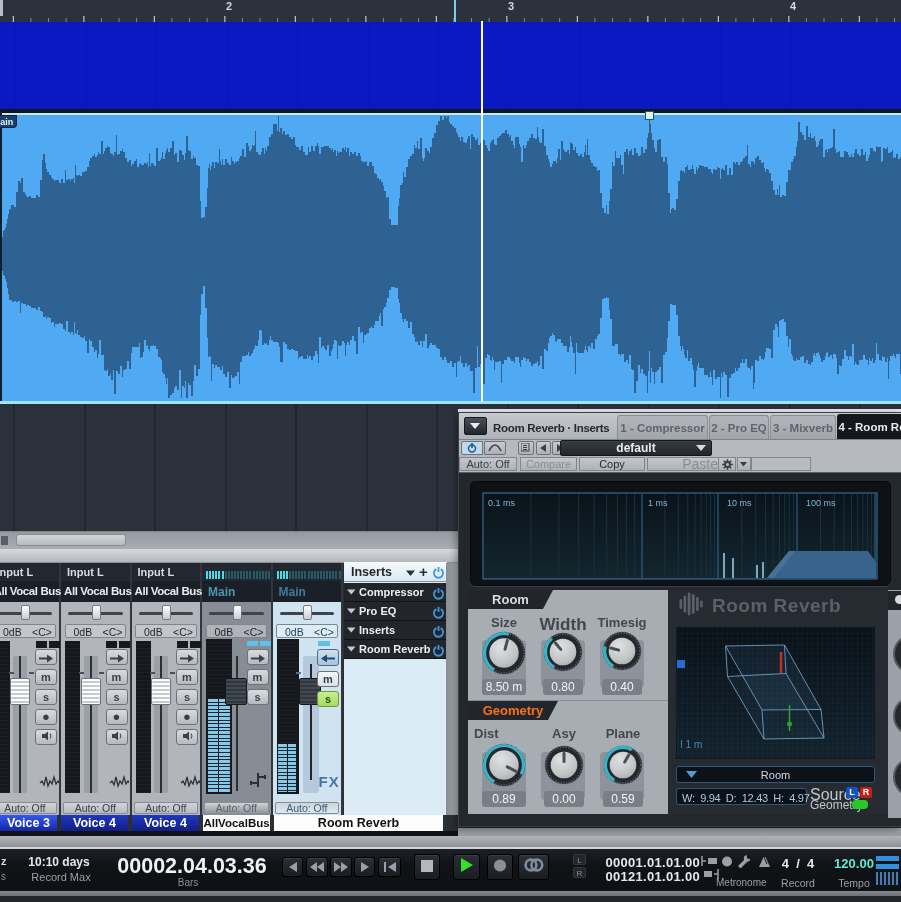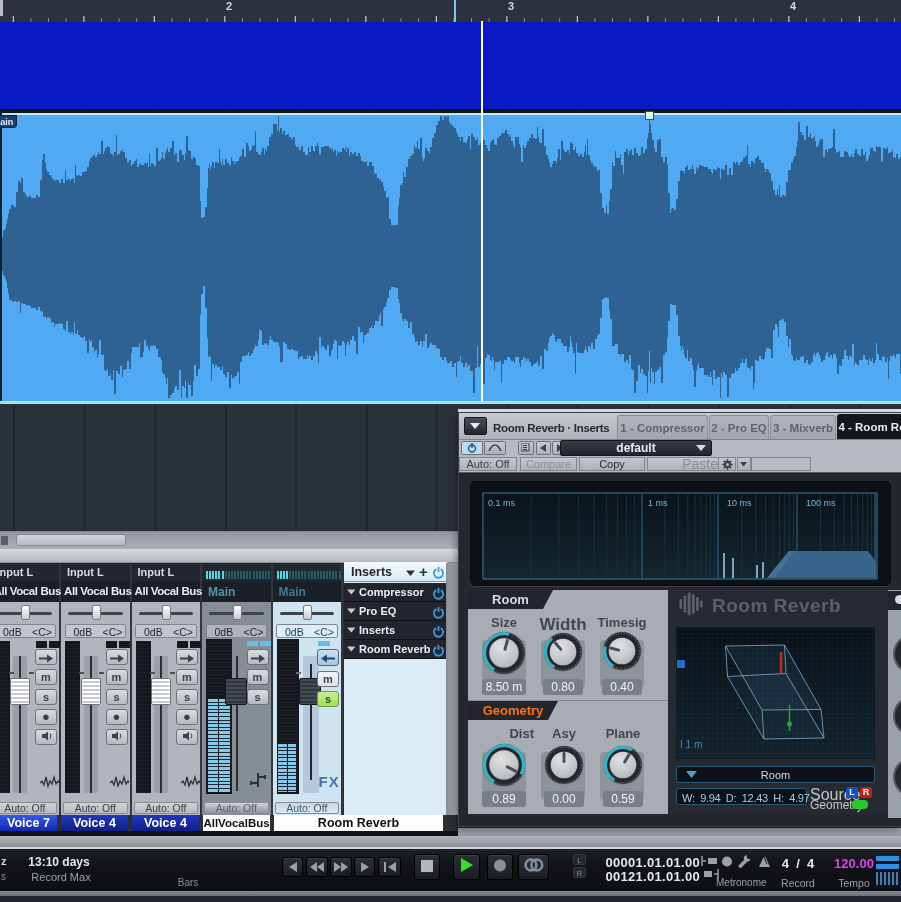--- a/index.html
+++ b/index.html
@@ -320,36 +320,37 @@
     <div class="abs" style="left:344px;top:640px;width:103px;height:19px;background:#22262c;border-bottom:1px solid #101316"></div>
     <svg class="abs" width="9" height="6" style="left:347px;top:646px">
       <path d="M0 0.5 l8.5 0 -4.2 5 z" fill="#c6cad0"></path>
     </svg>
     <div class="abs bold" style="left:359px;top:643px;font-size:11px;color:#eceff3">Room Reverb</div>
     <div class="abs" style="left:432px;top:643px"><svg width="13" height="13">
         <path d="M4.3 3.1 a4.6 4.6 0 1 0 4.4 0" fill="none" stroke="#3f97dc" stroke-width="1.8"></path>
         <line x1="6.5" y1="1" x2="6.5" y2="6" stroke="#3f97dc" stroke-width="1.8"></line>
       </svg></div>
     <div class="abs" style="left:446px;top:563px;width:12px;height:252px;background:linear-gradient(to right,#888d94,#a6aab0)"></div>
-    <div class="abs bold" style="left:0.0px;top:815px;width:59.0px;height:16px;background:linear-gradient(#3558ee,#1428a8);color:#fff;font-size:12.5px;text-align:center;line-height:16px;border-right:2px solid #2c3036;white-space:nowrap;overflow:hidden">Voice 7</div>
+    <div class="abs bold" style="left:0.0px;top:815px;width:59.0px;height:16px;background:linear-gradient(#3558ee,#1428a8);color:#fff;font-size:12.5px;text-align:center;line-height:16px;border-right:2px solid #2c3036;white-space:nowrap;overflow:hidden">Voice 3</div>
     <div class="abs bold" style="left:61.0px;top:815px;width:69.0px;height:16px;background:linear-gradient(#2038c0,#121f86);color:#fff;font-size:12.5px;text-align:center;line-height:16px;border-right:2px solid #2c3036;white-space:nowrap;overflow:hidden">Voice 4</div>
     <div class="abs bold" style="left:132.0px;top:815px;width:69.0px;height:16px;background:linear-gradient(#2038c0,#121f86);color:#fff;font-size:12.5px;text-align:center;line-height:16px;border-right:2px solid #2c3036;white-space:nowrap;overflow:hidden">Voice 4</div>
     <div class="abs bold" style="left:203.0px;top:815px;width:69.0px;height:16px;background:#fdfdfd;color:#111;font-size:11.5px;text-align:center;line-height:16px;border-right:2px solid #2c3036;white-space:nowrap;overflow:hidden">AllVocalBus</div>
     <div class="abs bold" style="left:274.0px;top:815px;width:171.0px;height:16px;background:#fdfdfd;color:#111;font-size:12.5px;text-align:center;line-height:16px;border-right:2px solid #2c3036;white-space:nowrap;overflow:hidden">Room Reverb</div>
     <div class="abs" style="left:0;top:831px;width:458px;height:5px;background:#101316"></div>
     <div class="abs" style="left:458px;top:828px;width:443px;height:8px;background:#9aa0a6"></div>
     <div class="abs" style="left:0;top:836px;width:901px;height:11px;background:linear-gradient(#b2b6bc,#8e9298)"></div>
     <div class="abs" style="left:0;top:847px;width:901px;height:2px;background:#d0d4d8"></div>
     <div class="abs" style="left:0;top:849px;width:901px;height:42px;background:linear-gradient(#1d2026,#101216 40%,#0e1014)"></div>
     <div class="abs" style="left:0;top:891px;width:901px;height:5px;background:linear-gradient(#85898f,#6e7278)"></div>
     <div class="abs" style="left:0;top:896px;width:901px;height:6px;background:#23262c"></div>
     <div class="abs bold" style="left:1px;top:855px;font-size:11px;color:#d8dce2">z</div>
     <div class="abs" style="left:1px;top:871px;font-size:10px;color:#8a9096">s</div>
-    <div class="abs bold" style="left:20px;top:855px;width:78px;text-align:center;font-size:12px;color:#e4e8ee">13:10 days</div>
+    <div class="abs bold" style="left:20px;top:855px;width:78px;text-align:center;font-size:12px;color:#e4e8ee">10:10 days</div>
     <div class="abs" style="left:22px;top:871px;width:78px;text-align:center;font-size:11px;color:#9aa0a6">Record Max</div>
+    <div class="abs bold" style="left:112px;top:854px;width:160px;text-align:center;font-size:21.5px;color:#eef1f5;letter-spacing:0px">00002.04.03.36</div>
     <div class="abs" style="left:108px;top:877px;width:160px;text-align:center;font-size:10px;color:#8a9096">Bars</div>
     <div class="abs" style="left:282px;top:857px;width:21px;height:20px;background:linear-gradient(#2b2f36,#1a1d22);border:1px solid #000;border-radius:3px;box-shadow:inset 0 1px 0 #3a3f46">
       <div class="abs" style="left:50%;top:50%;transform:translate(-50%,-50%)"><svg width="10" height="10">
           <path d="M9 0 v10 L1 5 z" fill="#9aa0a6"></path>
         </svg></div>
     </div>
     <div class="abs" style="left:306px;top:857px;width:22px;height:20px;background:linear-gradient(#2b2f36,#1a1d22);border:1px solid #000;border-radius:3px;box-shadow:inset 0 1px 0 #3a3f46">
       <div class="abs" style="left:50%;top:50%;transform:translate(-50%,-50%)"><svg width="14" height="10">
           <path d="M7 0 v10 L0 5 z M14 0 v10 L7 5 z" fill="#9aa0a6"></path>
         </svg></div>
@@ -409,21 +410,21 @@
         <path d="M17 11 l7 -7 2.5 2.5 -7 7 z"></path>
         <circle cx="26" cy="3.5" r="3.2"></circle>
         <circle cx="28" cy="1.8" r="2.2" fill="#14171b"></circle>
       </g>
       <path d="M38 12 l4.5 -10 2 0 4.5 10 z" fill="#9aa0a6"></path>
       <line x1="43" y1="2" x2="46" y2="9" stroke="#14171b"></line>
     </svg>
     <div class="abs" style="left:716px;top:877px;font-size:10px;color:#9aa0a6">Metronome</div>
     <div class="abs bold" style="left:770px;top:856px;width:56px;text-align:center;font-size:13px;color:#e4e8ee">4&nbsp;&nbsp;/&nbsp;&nbsp;4</div>
     <div class="abs" style="left:770px;top:877px;width:56px;text-align:center;font-size:10.5px;color:#9aa0a6">Record</div>
-    <div class="abs bold" style="left:826px;top:856px;width:56px;text-align:center;font-size:13px;color:#d946ef">120.00</div>
+    <div class="abs bold" style="left:826px;top:856px;width:56px;text-align:center;font-size:13px;color:#5eead4">120.00</div>
     <div class="abs" style="left:826px;top:877px;width:56px;text-align:center;font-size:10.5px;color:#9aa0a6">Tempo</div>
     <div class="abs" style="left:876px;top:856px;width:23px;height:5px;background:#2f8fe0"></div>
     <div class="abs" style="left:876px;top:864px;width:23px;height:5px;background:#2f8fe0"></div>
     <div class="abs" style="left:876px;top:872px;width:23px;height:13px;background:repeating-linear-gradient(to right,#4a78b0 0,#4a78b0 2px,#14171b 2px,#14171b 4px)"></div>
     <div class="abs" style="left:458px;top:409px;width:443px;height:3px;background:#dfe1e4"></div>
     <div class="abs" style="left:458px;top:412px;width:443px;height:415px;background:#b6bac0;border:1px solid #3c4046;border-right:none;box-shadow:-2px 3px 7px rgba(0,0,0,0.35)"></div>
     <div class="abs" style="left:459px;top:413px;width:442px;height:27px;background:linear-gradient(#c6cace,#aeb2b8)"></div>
     <div class="abs" style="left:464px;top:417px;width:23px;height:18px;background:linear-gradient(#4a4f57,#23272d);border:1px solid #14171b;border-radius:2px"></div>
     <svg class="abs" width="11" height="7" style="left:470px;top:423px">
       <path d="M0 0 h10 l-5 6 z" fill="#e8ecf2"></path>
@@ -540,21 +541,21 @@
       <text x="257" y="24" font-family="Liberation Sans" font-size="9" fill="#7fb4d6">10 ms</text>
       <text x="336" y="24" font-family="Liberation Sans" font-size="9" fill="#7fb4d6">100 ms</text>
     </svg>
     <div class="abs" style="left:468px;top:590px;width:200px;height:224px;background:#a8adb4"></div>
     <div class="abs" style="left:468px;top:700px;width:200px;height:1px;background:#888d94"></div>
     <div class="abs bold" style="left:468px;top:590px;width:85px;height:19px;background:#22262c;color:#d8dbe0;font-size:13px;text-align:center;line-height:19px;border-radius:0 0 0 0;clip-path:polygon(0 0,100% 0,calc(100% - 10px) 100%,0 100%)">Room</div>
     <div class="abs bold" style="left:468px;top:701px;width:90px;height:19px;background:#22262c;color:#f97316;font-size:13px;text-align:center;line-height:19px;border-radius:0 0 0 0;clip-path:polygon(0 0,100% 0,calc(100% - 10px) 100%,0 100%)">Geometry</div>
     <div class="abs bold" style="left:474px;top:615px;width:60px;text-align:center;font-size:13px;color:#42474e">Size</div>
     <div class="abs bold" style="left:533px;top:615px;width:60px;text-align:center;font-size:17px;color:#42474e">Width</div>
     <div class="abs bold" style="left:592px;top:615px;width:60px;text-align:center;font-size:13px;color:#42474e">Timesig</div>
-    <div class="abs bold" style="left:474px;top:726px;width:60px;text-align:right;font-size:13px;color:#42474e">Dist</div>
+    <div class="abs bold" style="left:474px;top:726px;width:60px;text-align:left;font-size:13px;color:#42474e">Dist</div>
     <div class="abs bold" style="left:534px;top:726px;width:60px;text-align:center;font-size:13px;color:#42474e">Asy</div>
     <div class="abs bold" style="left:593px;top:726px;width:60px;text-align:center;font-size:13px;color:#42474e">Plane</div>
     <div class="abs" style="left:482px;top:640px;width:44px;height:48px;background:#8d939a;border-radius:4px"></div>
     <div class="abs" style="left:541px;top:640px;width:44px;height:48px;background:#8d939a;border-radius:4px"></div>
     <div class="abs" style="left:600px;top:640px;width:44px;height:48px;background:#8d939a;border-radius:4px"></div>
     <div class="abs" style="left:482px;top:752px;width:44px;height:48px;background:#8d939a;border-radius:4px"></div>
     <div class="abs" style="left:541px;top:752px;width:44px;height:48px;background:#8d939a;border-radius:4px"></div>
     <div class="abs" style="left:600px;top:752px;width:44px;height:48px;background:#8d939a;border-radius:4px"></div>
     <div class="abs" style="left:482.0px;top:679px;width:44px;height:16px;background:#787f86;border-radius:3px;color:#f2f4f6;font-size:12px;text-align:center;line-height:16px">8.50 m</div>
     <div class="abs" style="left:543.0px;top:679px;width:40px;height:16px;background:#787f86;border-radius:3px;color:#f2f4f6;font-size:12px;text-align:center;line-height:16px">0.80</div>

